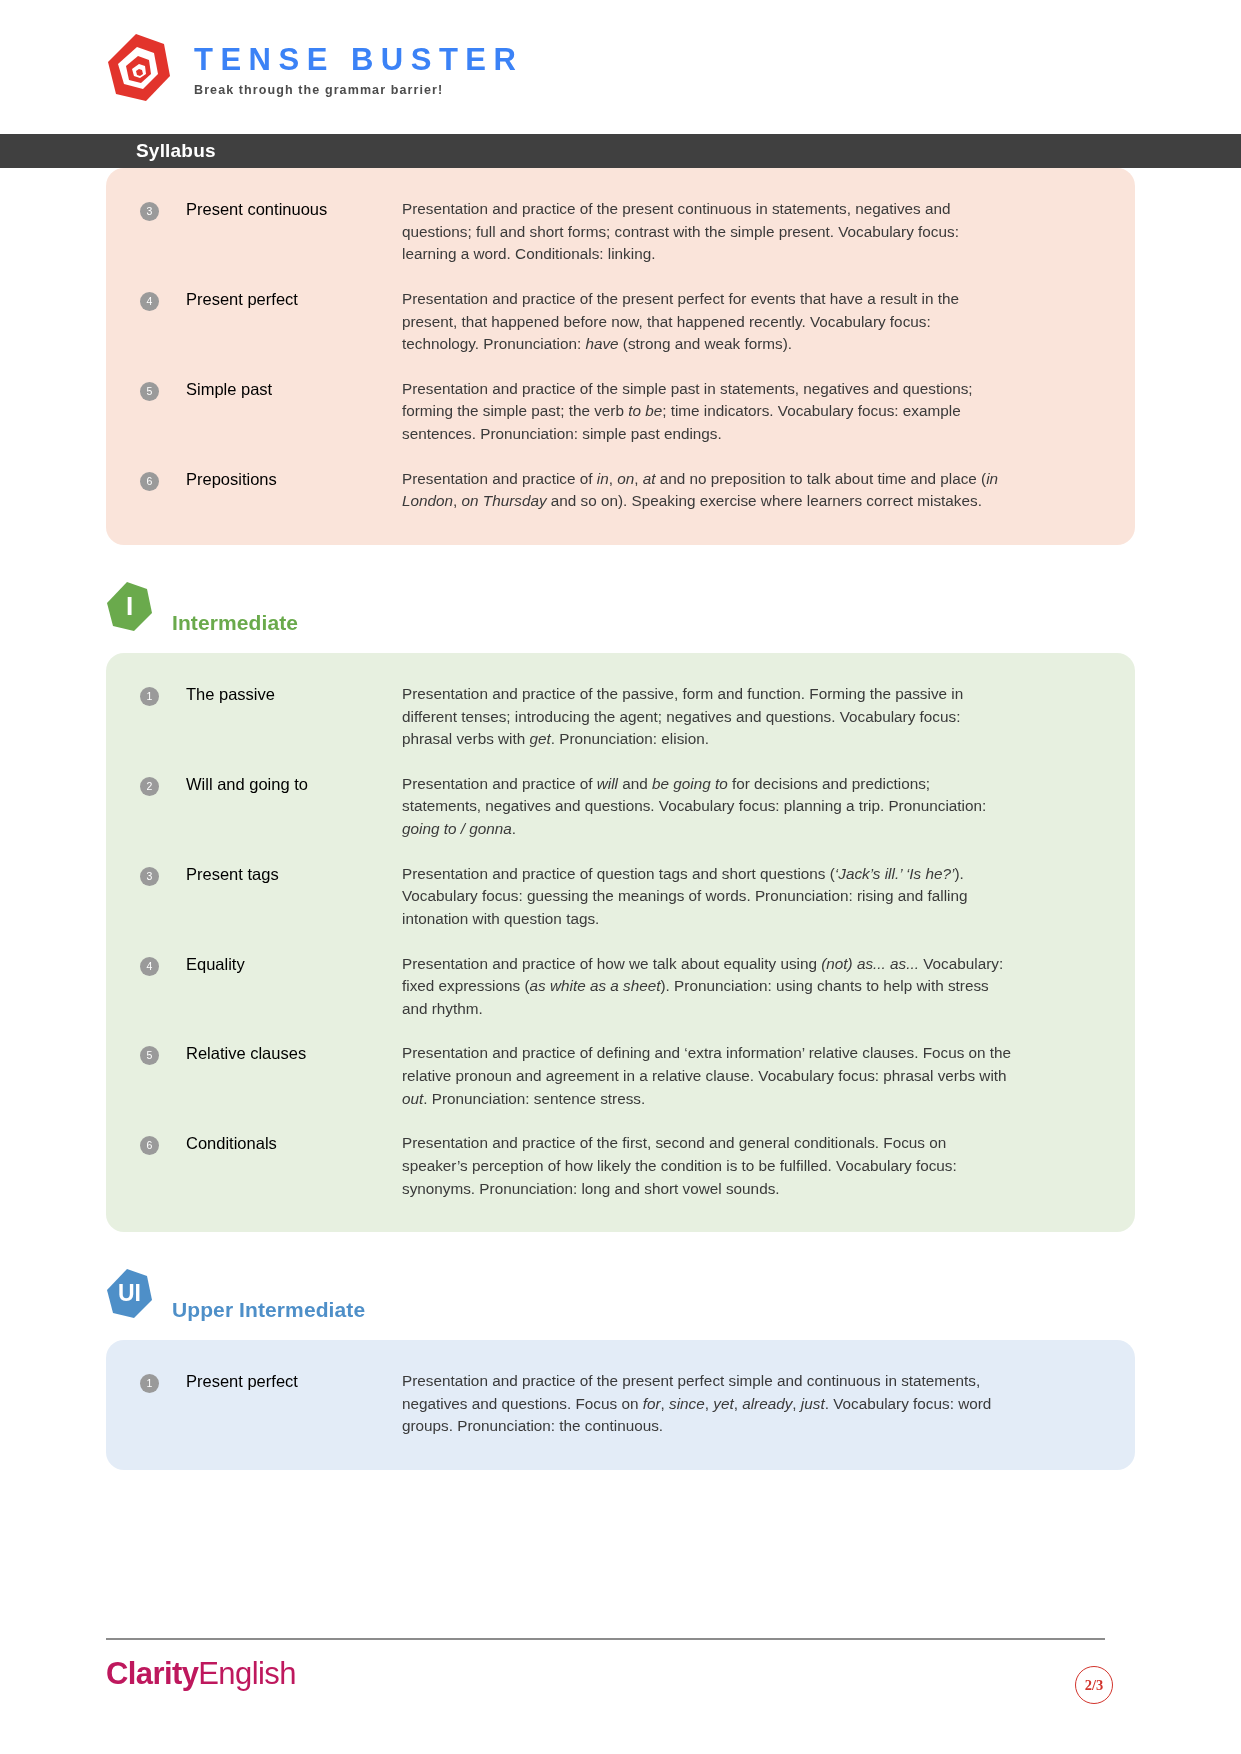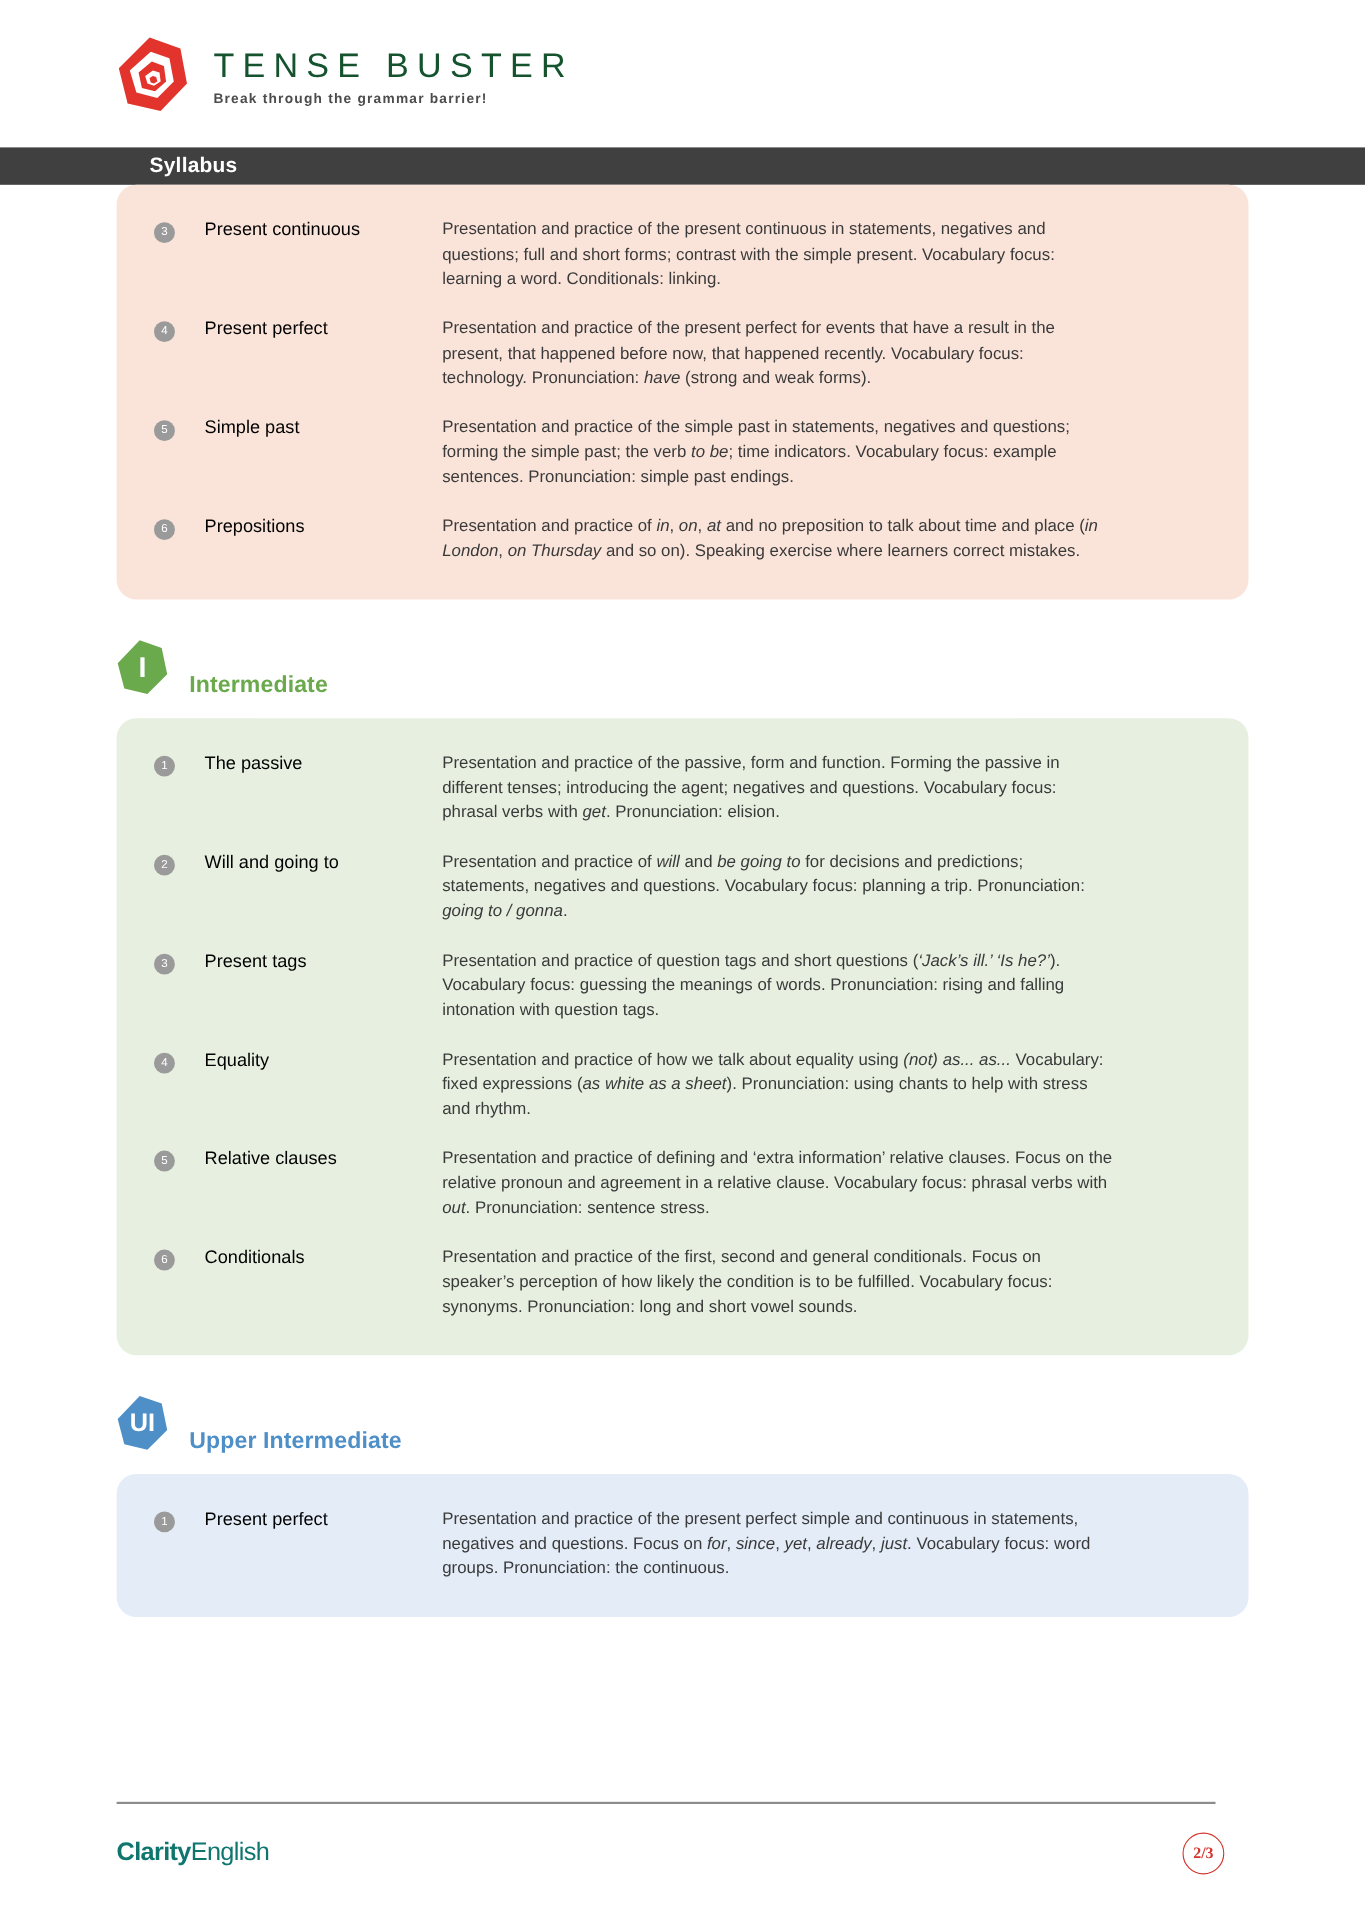--- a/index.html
+++ b/index.html
@@ -19,22 +19,22 @@
     position:absolute; left:0; top:0; width:100%; height:134px;
     background:#fff;
   }
   .brand-wrap {
     position:absolute; left:106px; top:32px;
     display:flex; align-items:center; gap:22px;
   }
   .logo-mark { width:66px; height:72px; position:relative; flex:none; }
   .brand-text { padding-top:4px; }
   .brand-title {
-    font-size:31px; font-weight:normal; letter-spacing:7.5px;
-    color:#14532d; line-height:1; white-space:nowrap;
+    font-size:31px; font-weight:bold; letter-spacing:7.5px;
+    color:#3b82f6; line-height:1; white-space:nowrap;
   }
   .brand-tag {
     font-size:12.5px; font-weight:bold; letter-spacing:1.1px;
     color:#4c4c4c; margin-top:8px; white-space:nowrap;
   }
 
   
   .title-bar {
     position:absolute; left:0; top:134px; width:100%; height:34px;
     background:#404040;
@@ -97,22 +97,22 @@
 
   
   .footer {
     position:absolute; left:0; bottom:0; width:100%; height:130px;
   }
   .footer-rule {
     position:absolute; left:106px; right:136px; top:14px;
     height:2px; background:#8c8c8c;
   }
   .footer-logo {
-    position:absolute; left:106px; top:48px;
-    font-size:23px; line-height:1; white-space:nowrap; color:#0f766e;
+    position:absolute; left:106px; top:34px;
+    font-size:31px; line-height:1; white-space:nowrap; color:#be185d;
   }
   .footer-logo .c-bold { font-weight:bold; letter-spacing:-0.6px; }
   .footer-logo .c-light { font-weight:normal; letter-spacing:-0.6px; }
   .page-badge {
     position:absolute; left:1075px; top:42px;
     width:38px; height:38px; border-radius:50%;
     border:1.6px solid #d2342c; color:#d2342c;
     font-size:14.5px; font-weight:bold;
     display:flex; align-items:center; justify-content:center;font-family:Liberation Serif, serif;
   }

